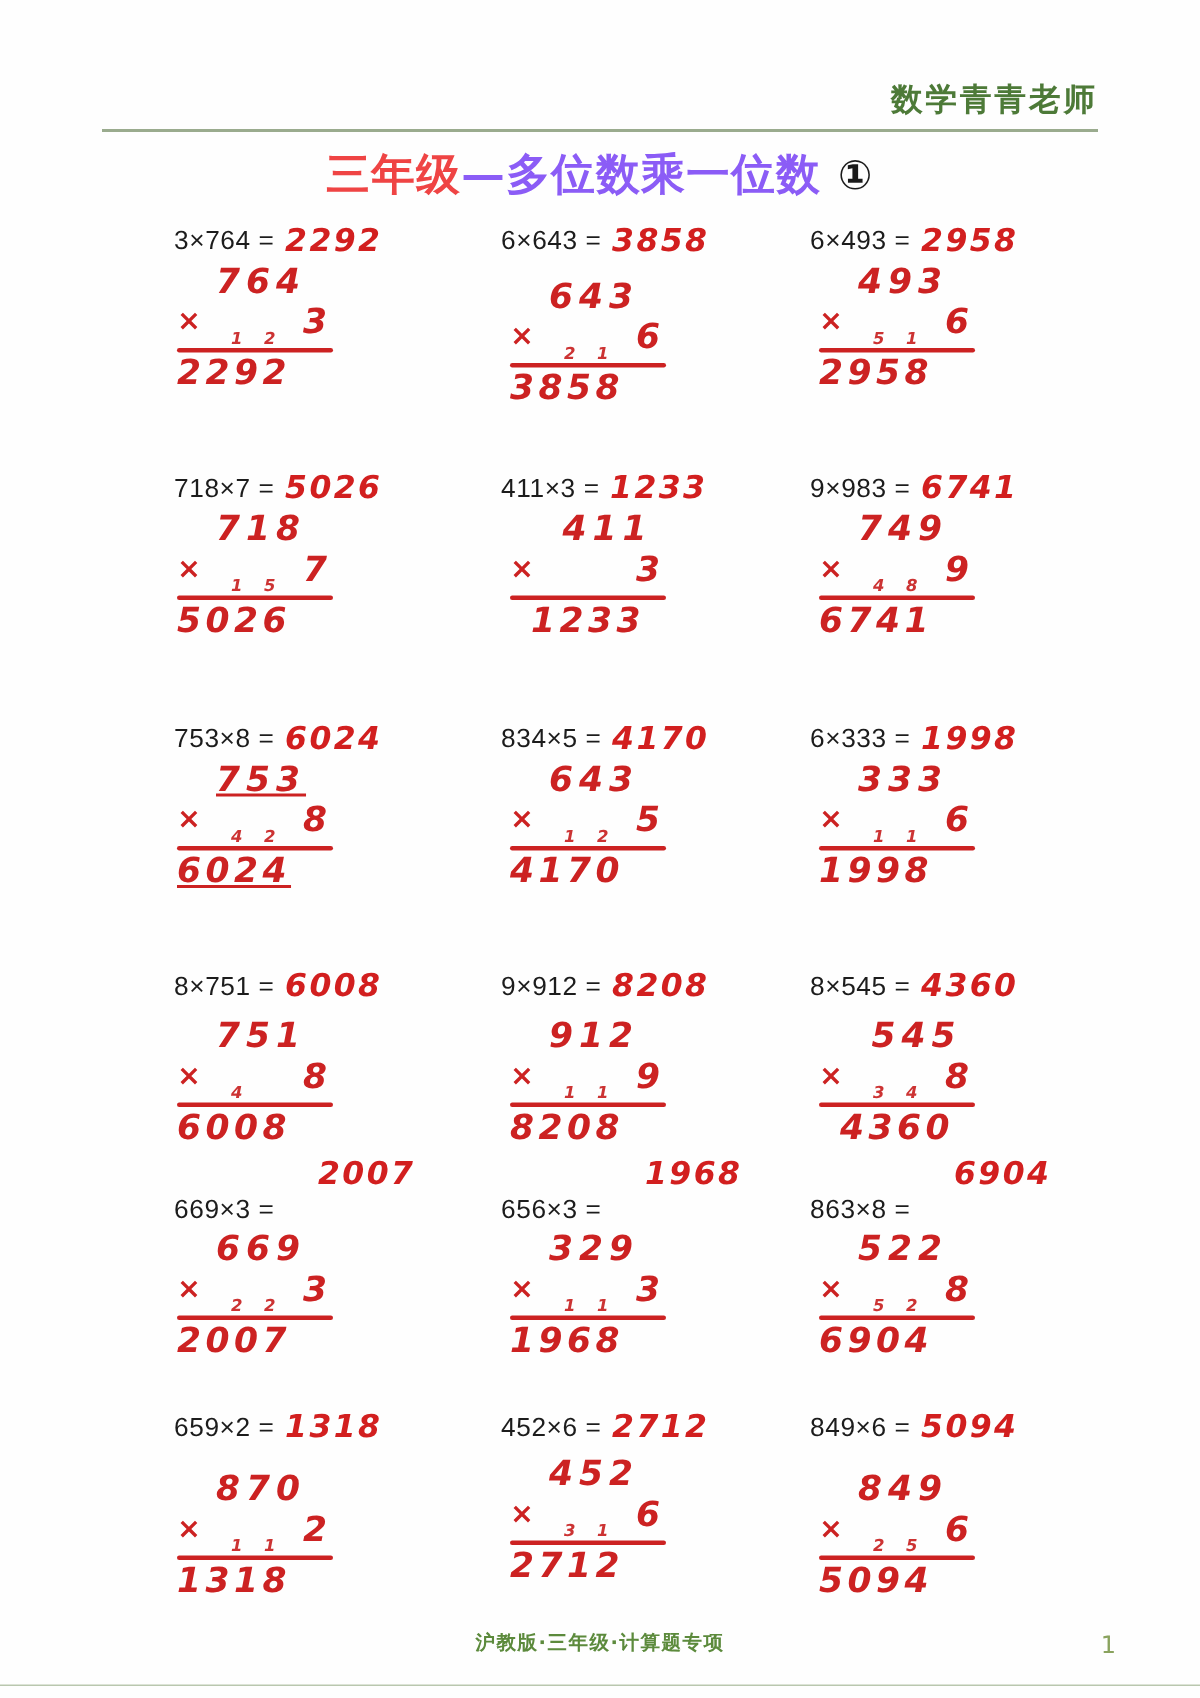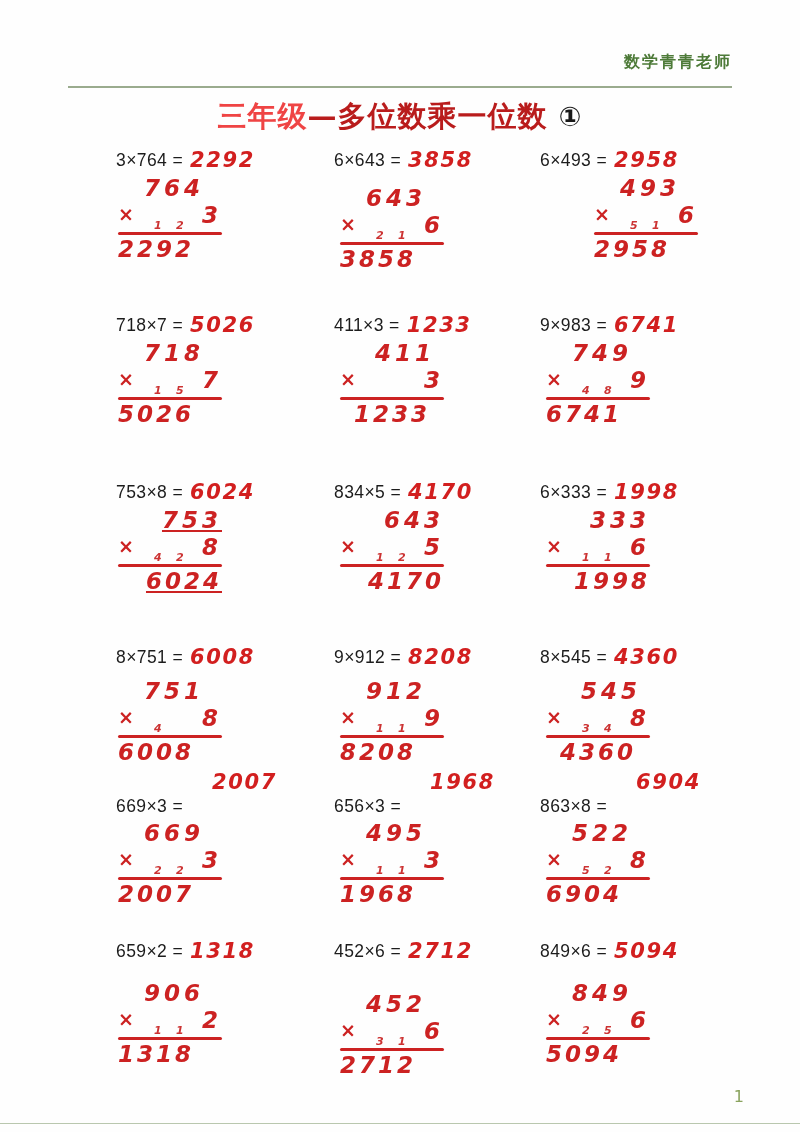--- a/index.html
+++ b/index.html
@@ -26,21 +26,21 @@
     top: 52px;
     left: 68px;
     width: 664px;
     height: 36px;
   }
   #header-author {
     position: absolute;
     right: 0;
     top: 0;
     font-family: "DejaVu Sans", sans-serif;
-    font-size: 16px;
+    font-size: 21px;
     font-weight: 700;
     color: #4d7a38;
     letter-spacing: 2px;
     white-space: nowrap;
   }
   #header-rule {
     position: absolute;
     left: 0;
     bottom: 0;
     width: 100%;
@@ -55,21 +55,21 @@
     left: 0;
     width: 800px;
     text-align: center;
     white-space: nowrap;
     font-family: "DejaVu Serif", serif;
     font-size: 29px;
     font-weight: 700;
     letter-spacing: 1px;
   }
   .t-grade  { color: #ef4444; }
-  .t-topic  { color: #b91c1c; }
+  .t-topic  { color: #8b5cf6; }
   .t-number { color: #1a1a1a; font-family: "DejaVu Sans", sans-serif; font-size: 27px; }
 
   
   #grid {
     position: absolute;
     top: 143px;
     left: 104px;
     width: 630px;
   }
   .prow {
@@ -245,21 +245,21 @@
               <span class="carry" style="left: 36px;">2</span>
               <span class="carry" style="left: 58px;">1</span>
               <span class="mul-digit">6</span>
             </div>
             <div class="bar"></div>
             <div class="result">3858</div>
           </div>
         </div>
         <div class="cell c2">
           <div class="eq"><span>6×493 =</span><span class="ans">2958</span></div>
-          <div class="vert" style="top: 34px; left: 18px; width: 104px; margin-left: 48px;">
+          <div class="vert" style="top: 34px; left: 18px; width: 104px;">
             <div class="top-num">493</div>
             <div class="mul-row">
               <span class="mul-sign">×</span>
               <span class="carry" style="left: 36px;">5</span>
               <span class="carry" style="left: 58px;">1</span>
               <span class="mul-digit">6</span>
             </div>
             <div class="bar"></div>
             <div class="result">2958</div>
           </div>
@@ -300,21 +300,21 @@
               <span class="mul-sign">×</span>
               <span class="carry" style="left: 36px;">4</span>
               <span class="carry" style="left: 58px;">8</span>
               <span class="mul-digit">9</span>
             </div>
             <div class="bar"></div>
             <div class="result">6741</div>
           </div>
         </div>
       </div>
-      <div class="prow" style="height: 165px; text-align: right;">
+      <div class="prow" style="height: 165px;">
         <div class="cell c0">
           <div class="eq"><span>753×8 =</span><span class="ans">6024</span></div>
           <div class="vert" style="top: 34px; left: 14px; width: 104px; text-decoration: underline;">
             <div class="top-num">753</div>
             <div class="mul-row">
               <span class="mul-sign">×</span>
               <span class="carry" style="left: 36px;">4</span>
               <span class="carry" style="left: 58px;">2</span>
               <span class="mul-digit">8</span>
             </div>
@@ -407,21 +407,21 @@
               <span class="mul-digit">3</span>
             </div>
             <div class="bar"></div>
             <div class="result">2007</div>
           </div>
         </div>
         <div class="cell c1">
           <div class="eq"><span>656×3 =</span></div>
           <div class="ans-above" style="left: 108px; top: -22px;">1968</div>
           <div class="vert" style="top: 30px; left: 18px; width: 104px;">
-            <div class="top-num">495</div>
+            <div class="top-num">329</div>
             <div class="mul-row">
               <span class="mul-sign">×</span>
               <span class="carry" style="left: 36px;">1</span>
               <span class="carry" style="left: 58px;">1</span>
               <span class="mul-digit">3</span>
             </div>
             <div class="bar"></div>
             <div class="result">1968</div>
           </div>
         </div>
@@ -438,34 +438,34 @@
             </div>
             <div class="bar"></div>
             <div class="result">6904</div>
           </div>
         </div>
       </div>
       <div class="prow" style="height: 150px;">
         <div class="cell c0">
           <div class="eq"><span>659×2 =</span><span class="ans">1318</span></div>
           <div class="vert" style="top: 48px; left: 14px; width: 104px;">
-            <div class="top-num">906</div>
+            <div class="top-num">870</div>
             <div class="mul-row">
               <span class="mul-sign">×</span>
               <span class="carry" style="left: 36px;">1</span>
               <span class="carry" style="left: 58px;">1</span>
               <span class="mul-digit">2</span>
             </div>
             <div class="bar"></div>
             <div class="result">1318</div>
           </div>
         </div>
         <div class="cell c1">
           <div class="eq"><span>452×6 =</span><span class="ans">2712</span></div>
-          <div class="vert" style="top: 59px; left: 18px; width: 104px;">
+          <div class="vert" style="top: 38px; left: 18px; width: 104px;">
             <div class="top-num">452</div>
             <div class="mul-row">
               <span class="mul-sign">×</span>
               <span class="carry" style="left: 36px;">3</span>
               <span class="carry" style="left: 58px;">1</span>
               <span class="mul-digit">6</span>
             </div>
             <div class="bar"></div>
             <div class="result">2712</div>
           </div>
@@ -480,16 +480,17 @@
               <span class="carry" style="left: 58px;">5</span>
               <span class="mul-digit">6</span>
             </div>
             <div class="bar"></div>
             <div class="result">5094</div>
           </div>
         </div>
       </div>
     </div>
 
+  <div id="footer-text">沪教版·三年级·计算题专项</div>
   <div id="page-number">1</div>
   <div id="footer-rule"></div>
 
 </div>
 
 </body></html>

